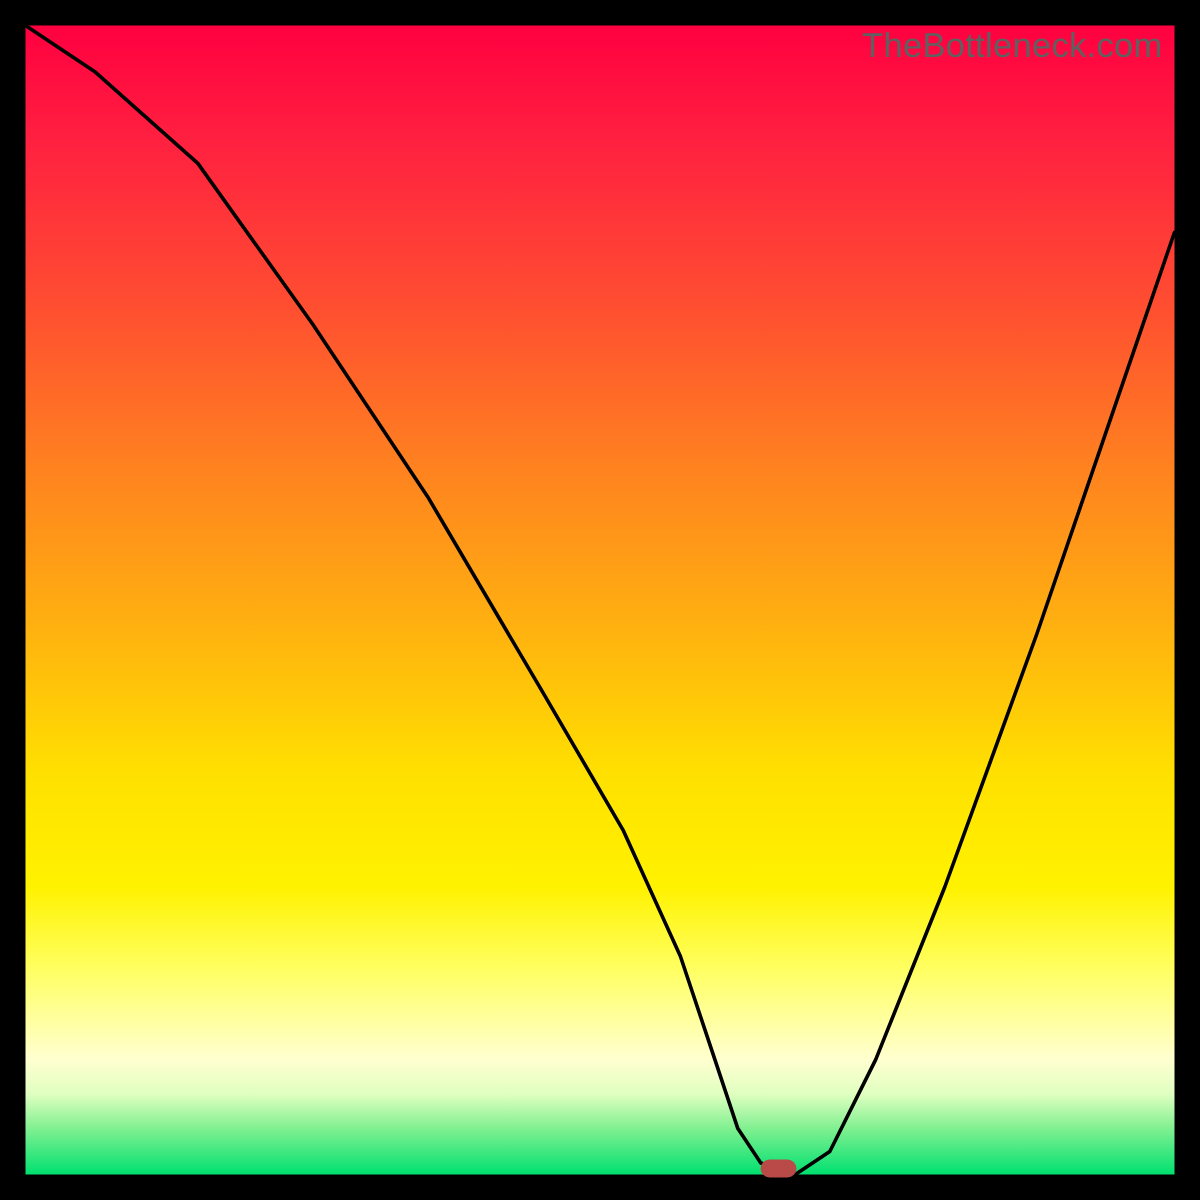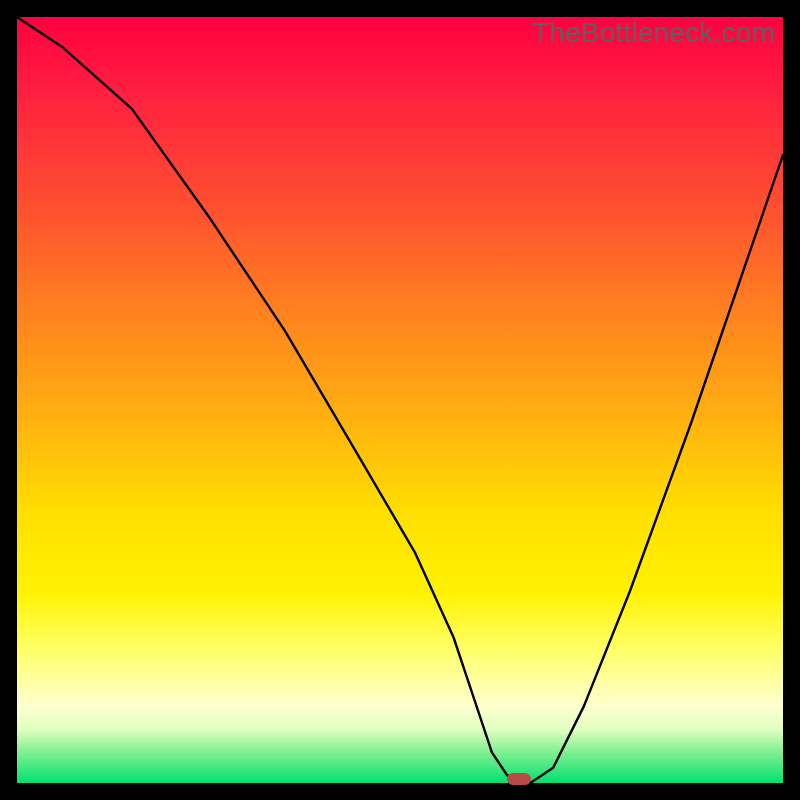--- a/index.html
+++ b/index.html
@@ -37,21 +37,21 @@
       #e0ffc0 93%,
       #80f090 96%,
       #00e070 100%
     );
   }
   .watermark {
     position: absolute;
     top: 0px;
     right: 8px;
     color: #606060;
-    font-size: 28px;
+    font-size: 23px;
     font-weight: 500;
     letter-spacing: 0.2px;
     pointer-events: none;
   }
   .marker {
     position: absolute;
     width: 24px;
     height: 12px;
     border-radius: 6px;
   }

